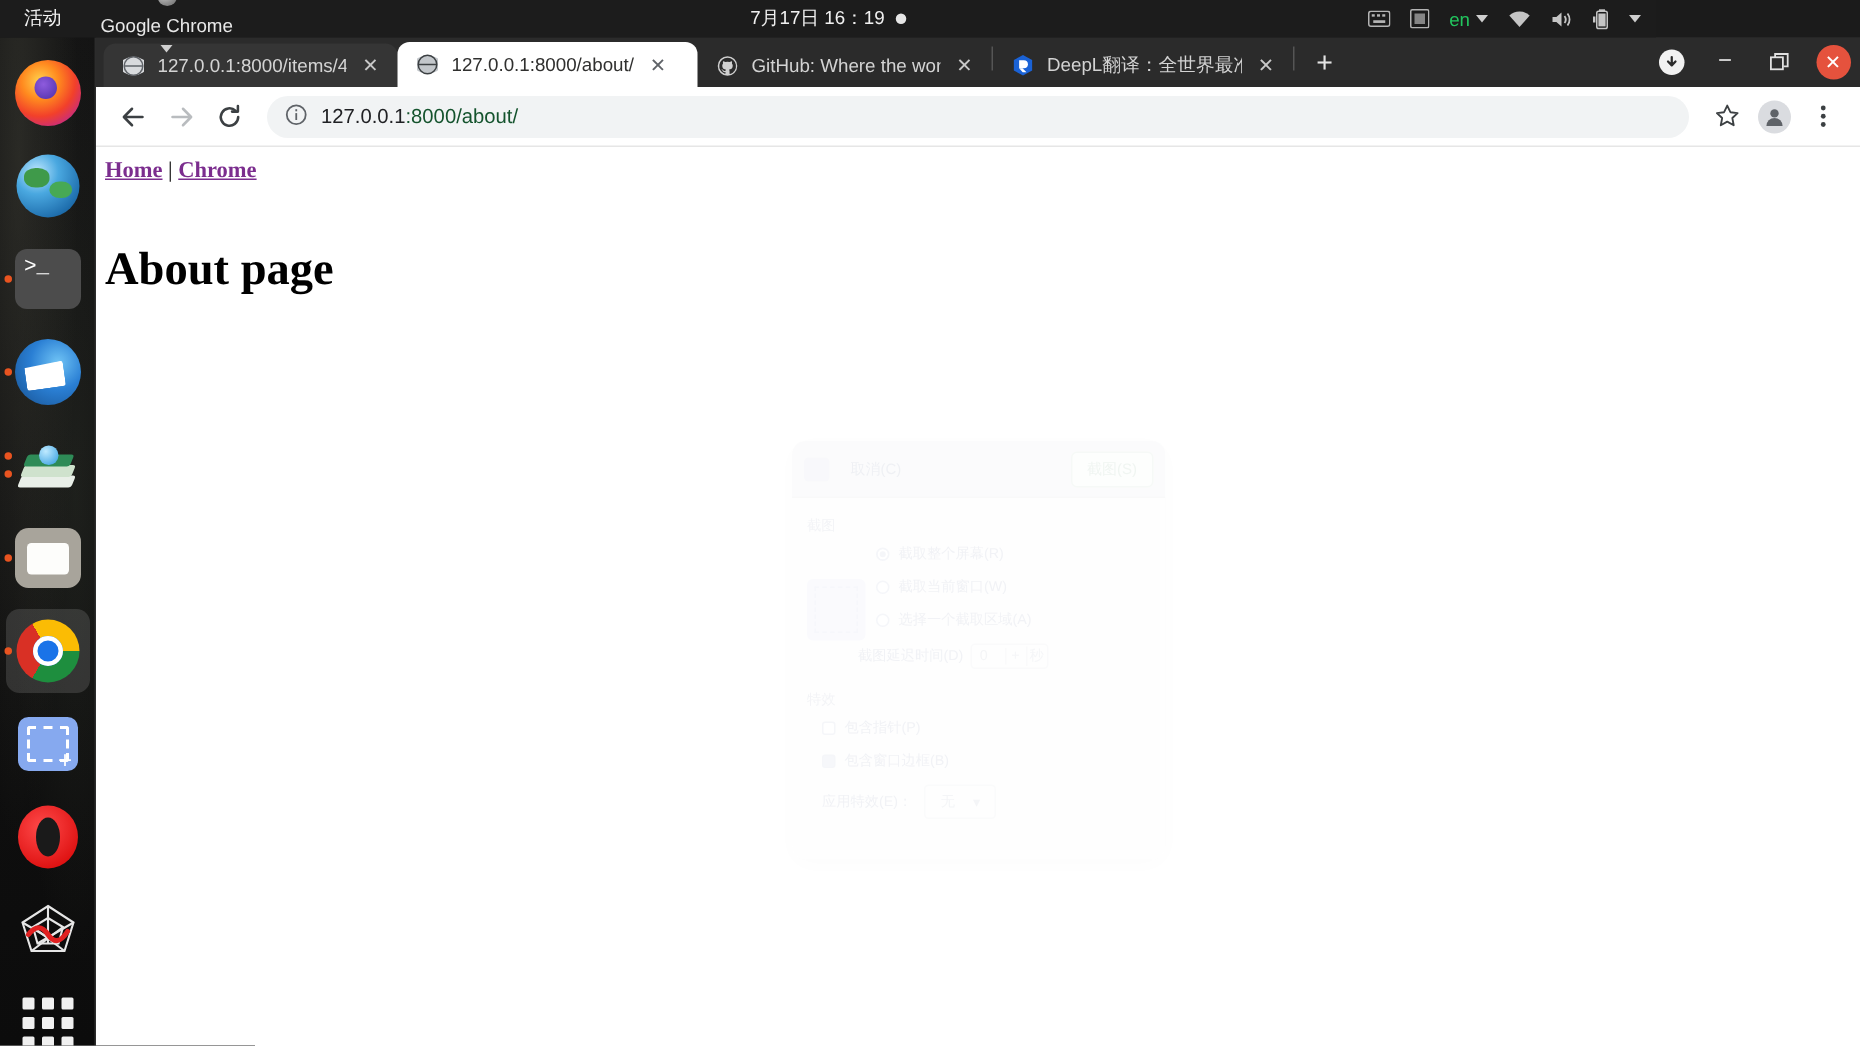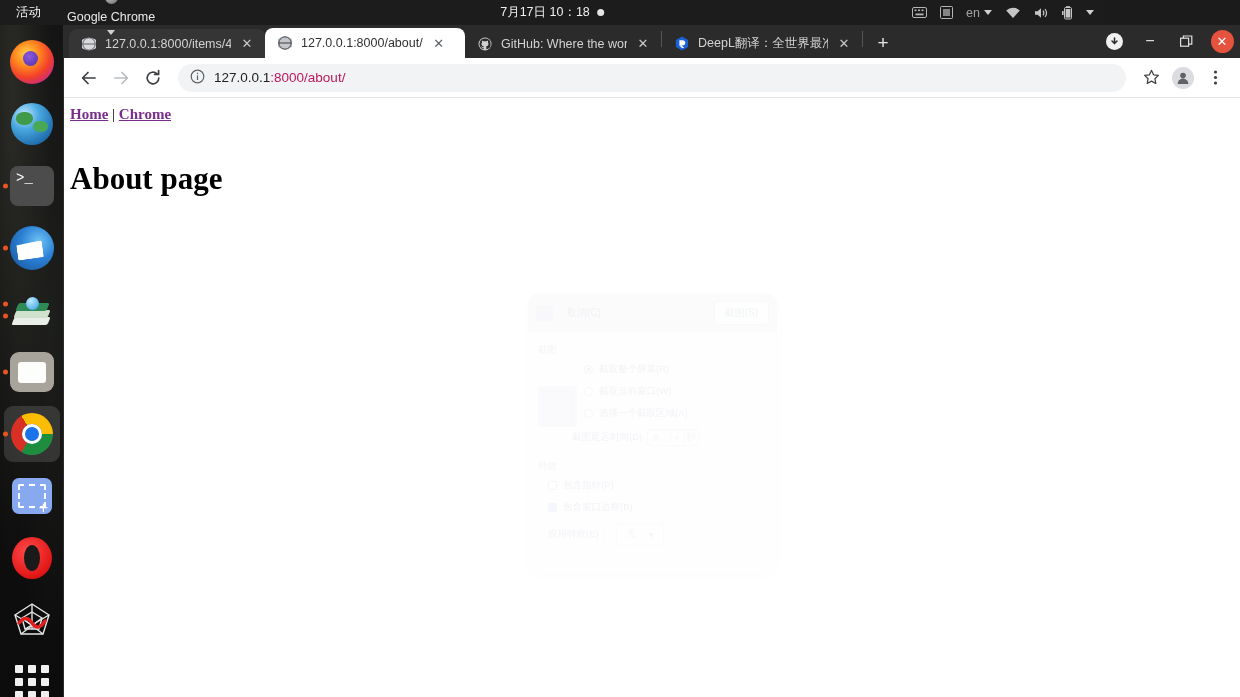--- a/index.html
+++ b/index.html
@@ -25,21 +25,21 @@
   }
   .chrome-dot::after{content:"";position:absolute;left:4px;top:4px;width:5px;height:5px;border-radius:50%;background:#4a4a4a;}
   .caret{ width:0;height:0;border-left:4px solid transparent;border-right:4px solid transparent;border-top:5px solid #cfcfcf; }
   #clock{
     position:absolute; left:50%; transform:translateX(-50%);
     display:flex; align-items:center; gap:7px; font-size:12.5px; color:#f0f0f0;
   }
   #clock .rec{ width:7px;height:7px;border-radius:50%;background:#e6e6e6; }
   #tray{ position:absolute; right:10px; display:flex; align-items:center; gap:13px; }
   .tray-ic{ opacity:.85; display:flex; align-items:center; }
-  #tray .lang{ font-size:12.5px; color:#a3a3a3; display:flex; align-items:center; gap:4px; }
+  #tray .lang{ font-size:12.5px; color:#22c55e; display:flex; align-items:center; gap:4px; }
 
   
   #dock{
     position:absolute; left:0; top:25px; width:64px; height:672px;
     background:#121212; z-index:35;
     border-right:1px solid #2c2c2c;
     background-image:
       radial-gradient(ellipse at 20% 12%, rgba(70,70,60,.45) 0%, rgba(0,0,0,0) 55%),
       radial-gradient(ellipse at 80% 45%, rgba(55,60,50,.35) 0%, rgba(0,0,0,0) 60%),
       linear-gradient(#141414,#0c0c0c);
@@ -120,21 +120,21 @@
     height:40px; background:#fff; display:flex; align-items:center; padding:0 10px; gap:2px;
     border-bottom:1px solid #e6e6e6;
   }
   .tb-btn{ width:30px;height:30px;display:flex;align-items:center;justify-content:center;color:#3c4043; }
   .tb-btn.dim{ color:#b9bcbf; }
   #omnibox{
     flex:1; height:28px; background:#f1f3f4; border-radius:14px; display:flex; align-items:center;
     gap:9px; padding:0 12px; margin:0 8px; font-size:13.5px; min-width:0;
   }
   #omnibox .urlhost{ color:#202124; }
-  #omnibox .urlrest{ color:#be185d; }
+  #omnibox .urlrest{ color:#14532d; }
   .tb-right{ display:flex; align-items:center; gap:2px; }
   .avatar{ width:22px;height:22px;border-radius:50%;background:#dadce0; display:flex;align-items:center;justify-content:center;}
 
   #viewport{ height:599px; background:#fff; position:relative; overflow:hidden; }
   #breadcrumb{ position:absolute; left:6px; top:8px; font-family:"Liberation Serif", serif; font-size:15px; color:#000; }
   #breadcrumb a{ color:#7b2d8e; text-decoration:underline;font-weight:bold; }
   #breadcrumb .sep{ color:#000; text-decoration:none; }
   #pagetitle{
     position:absolute; left:6px; top:36px; font-family:"Liberation Serif", serif;
     font-weight:bold; font-size:31px; color:#000;margin-top:27px;
@@ -187,21 +187,21 @@
 <body>
 
 <div id="topbar">
   <div class="activities">活动</div>
   <div class="appname">
     <span class="chrome-dot"></span>
     <span>Google Chrome</span>
     <span class="caret"></span>
   </div>
   <div id="clock">
-    <span>7月17日  10：18</span>
+    <span>7月17日  16：19</span>
     <span class="rec"></span>
   </div>
   <div id="tray">
     <span class="tray-ic">
       <svg width="15" height="11" viewBox="0 0 15 11">
           <rect x="0.5" y="0.5" width="14" height="10" rx="1.5" fill="none" stroke="#cfcfcf"></rect>
           <rect x="2.5" y="2.5" width="2" height="1.6" fill="#cfcfcf"></rect>
           <rect x="6" y="2.5" width="2" height="1.6" fill="#cfcfcf"></rect>
           <rect x="9.5" y="2.5" width="2" height="1.6" fill="#cfcfcf"></rect>
           <rect x="3.5" y="6.5" width="8" height="1.8" fill="#cfcfcf"></rect>

